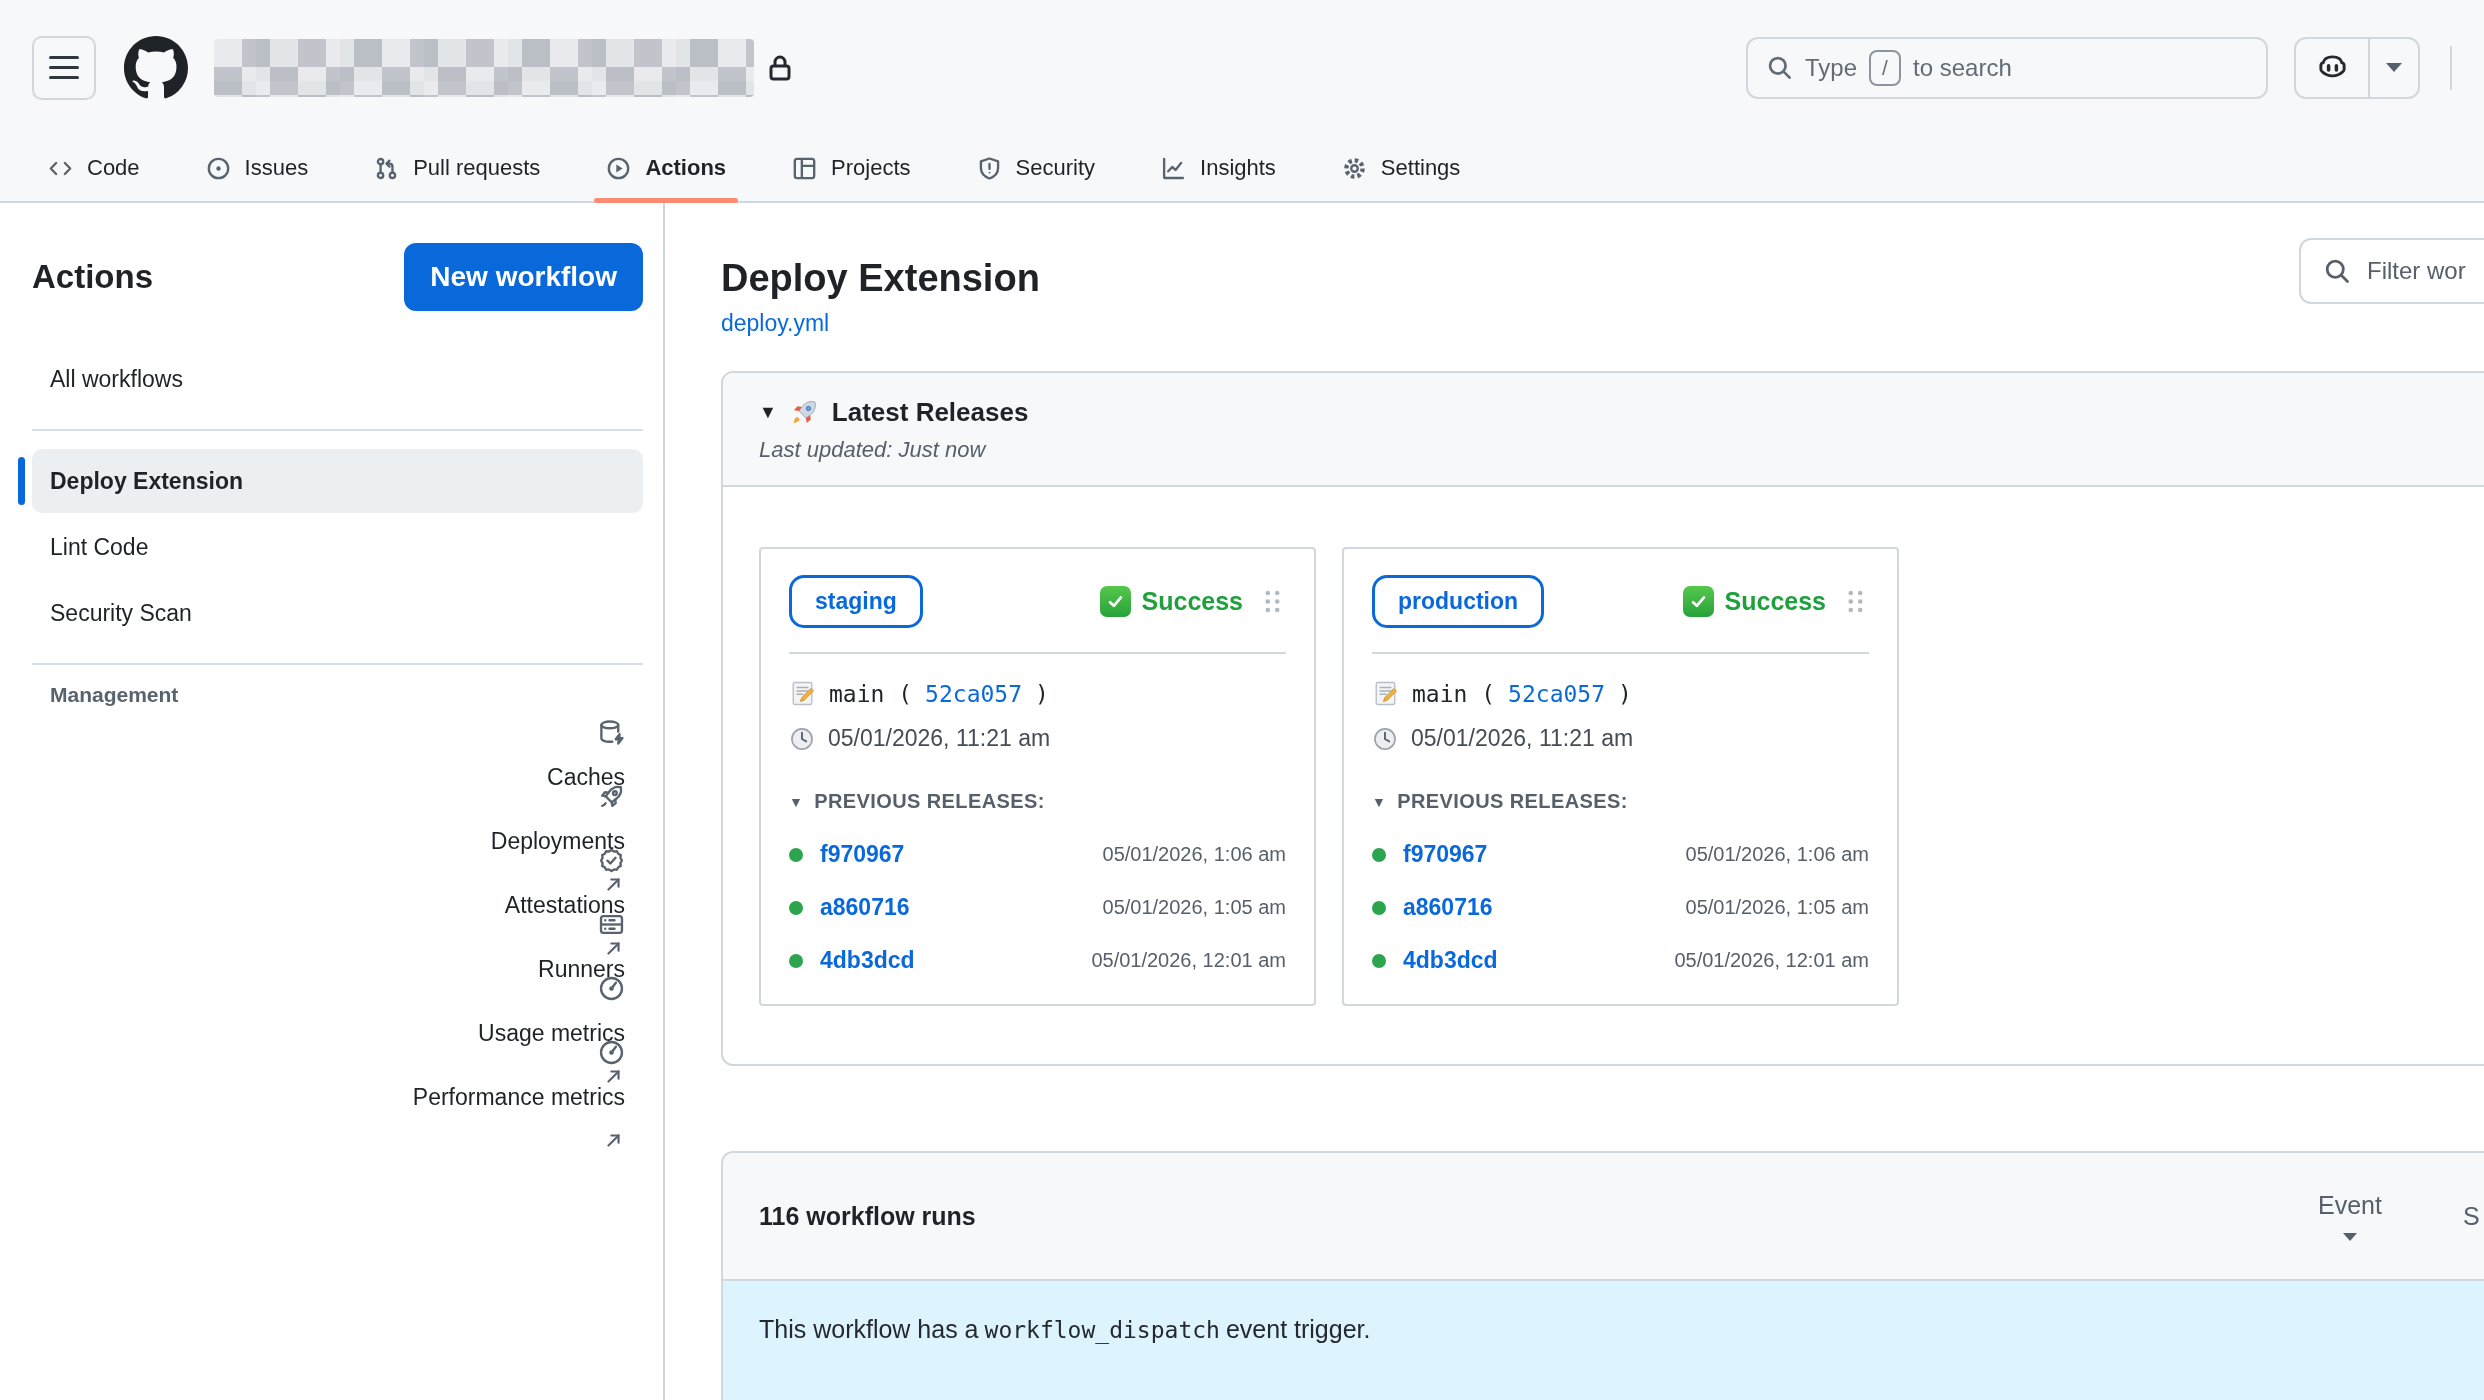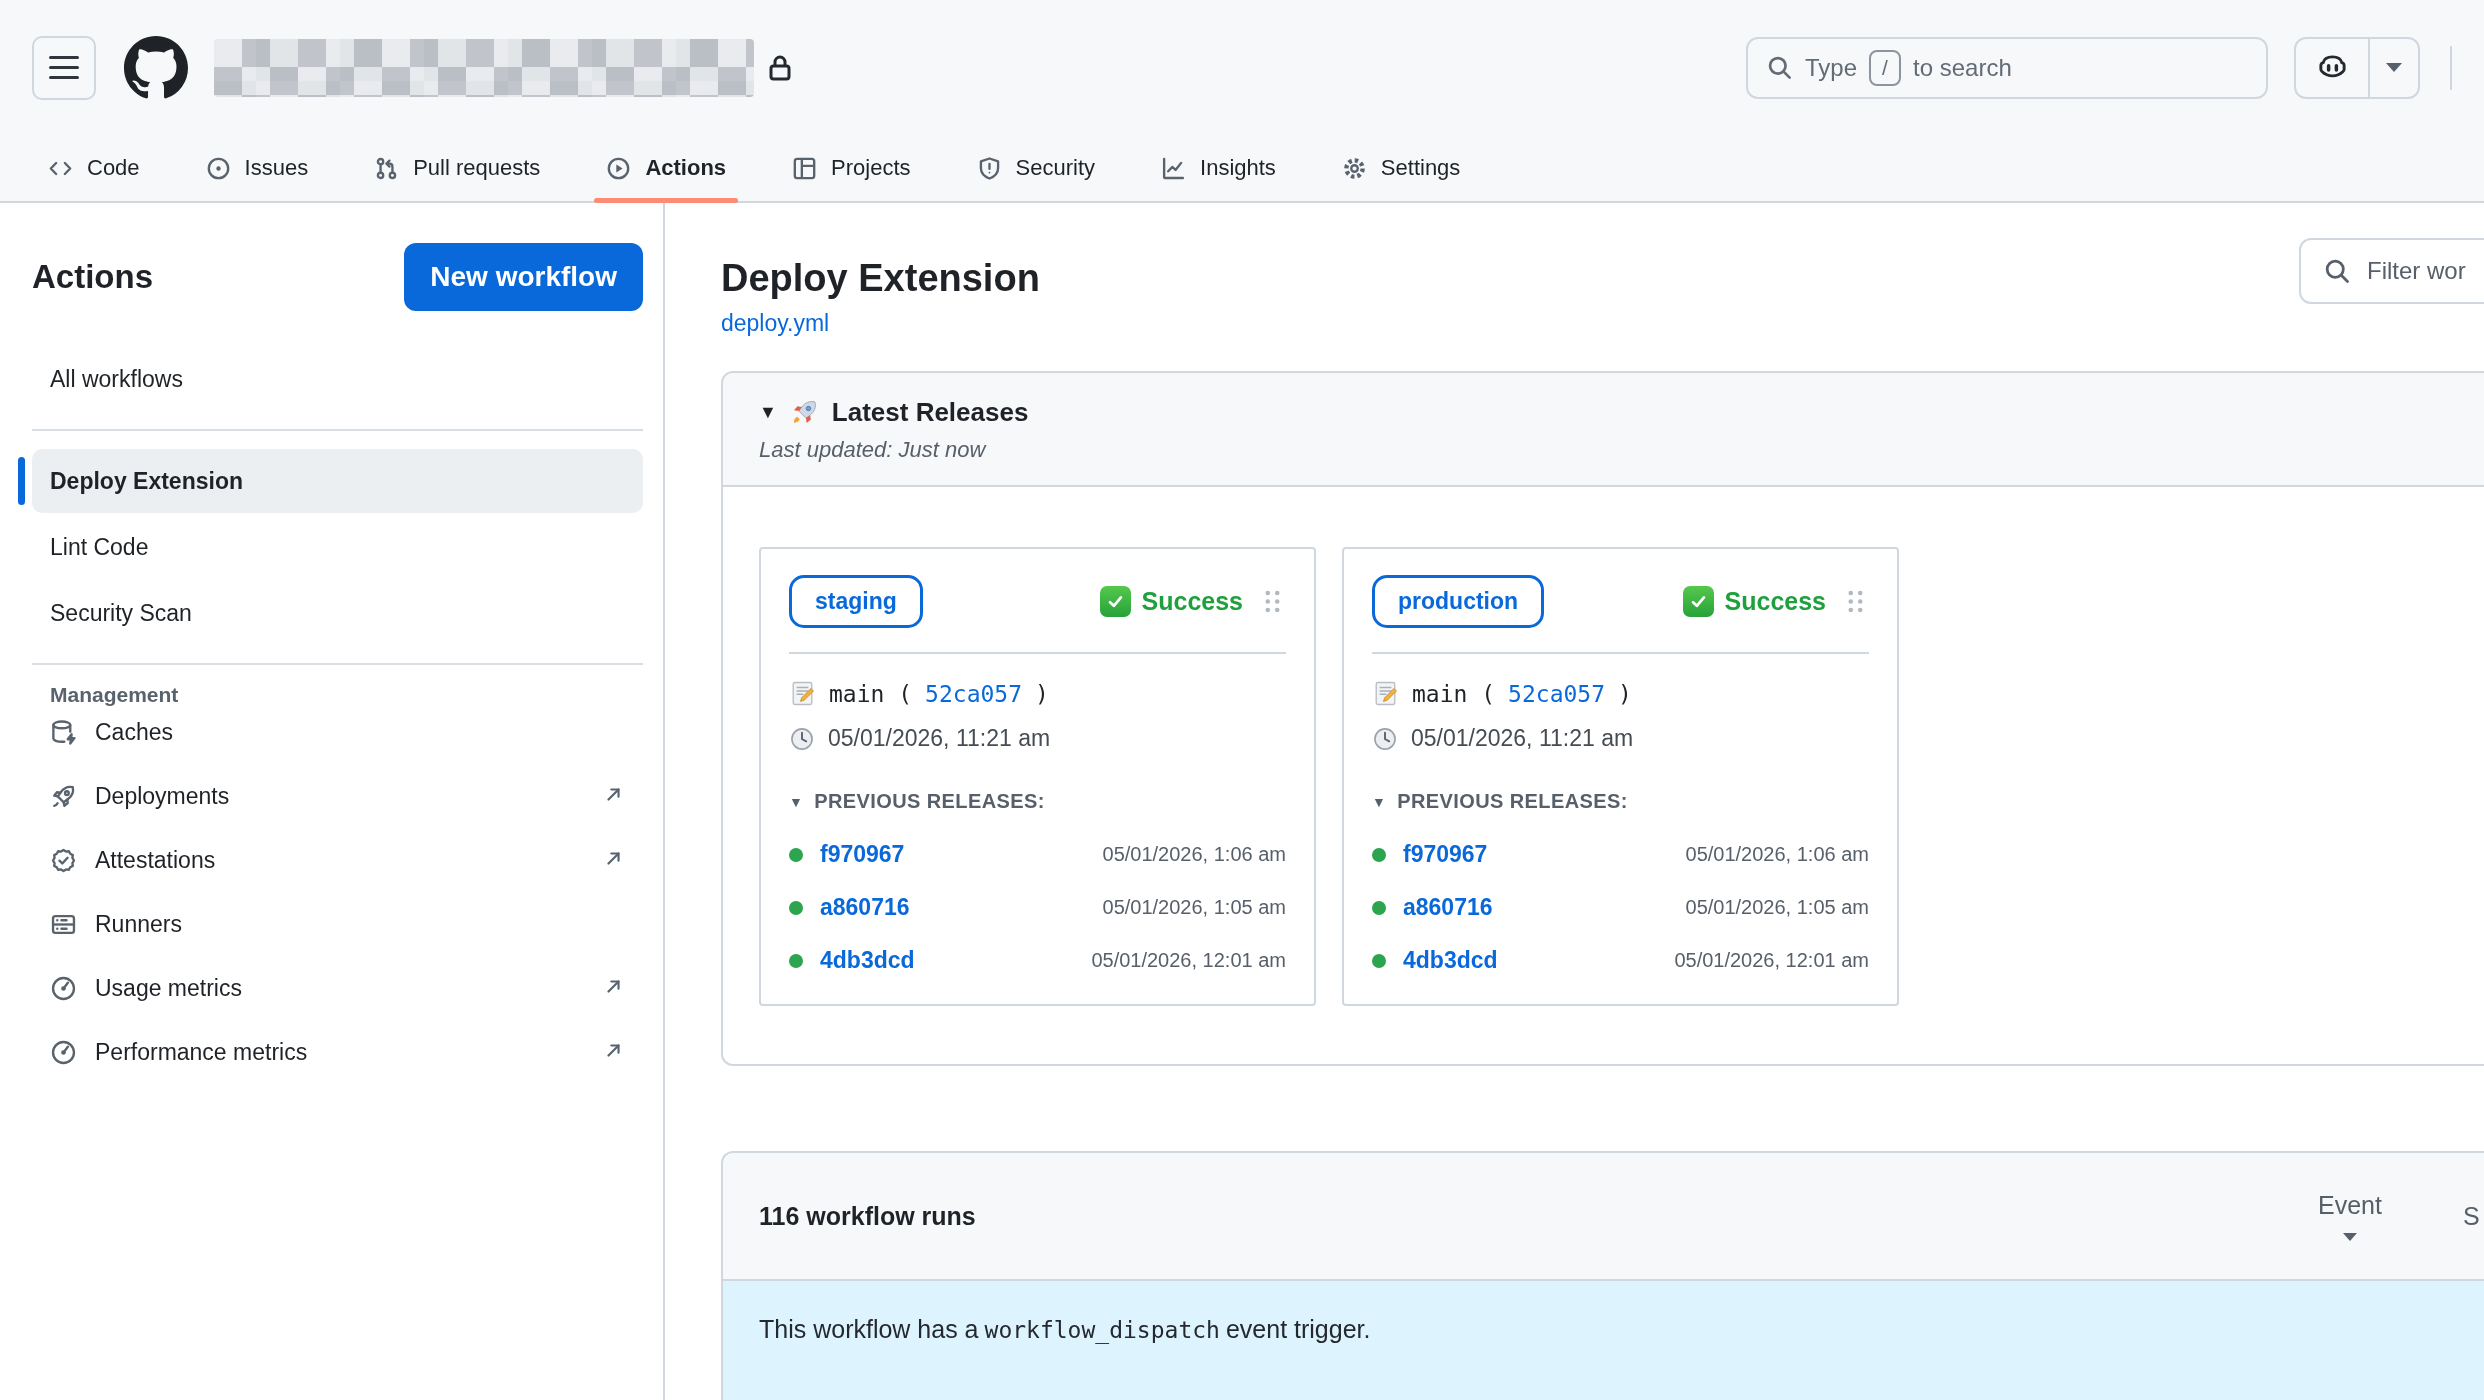--- a/index.html
+++ b/index.html
@@ -84,22 +84,22 @@
     font-size:23px; color:#1f2328; position:relative; cursor:pointer; margin:2px 0;
   }
   .side-item.selected { background:rgba(208,215,222,.4); font-weight:700; }
   .side-item.selected::before {
     content:""; position:absolute; left:-14px; top:8px; width:7px; height:48px;
     border-radius:4px; background:#0969da;
   }
   .side-divider { border:none; border-top:2px solid #d8dee4; margin:18px 0; }
   .mgmt-label { font-size:21px; font-weight:700; color:#59636e; margin:6px 0 12px 18px; }
   .mgmt-item {
-    height:64px; display:flex; align-items:flex-start; gap:18px; padding:0 18px;
-    font-size:23px; color:#1f2328; border-radius:10px; cursor:pointer;
+    height:64px; display:flex; align-items:flex-end; gap:18px; padding:0 18px;
+    font-size:23px; color:#1f2328; border-radius:10px; cursor:pointer;flex-direction:column;
   }
   .mgmt-item .lead-ic { color:#59636e; flex:none; }
   .ext-arrow { margin-left:auto; color:#59636e; flex:none; }
 
   
   .main { position:absolute; left:665px; top:203px; right:auto; bottom:0; width:1819px; padding:52px 0 0 56px; }
   .page-title { font-size:38px; font-weight:600; margin:0; line-height:46px; }
   .file-link { display:inline-block; margin-top:9px; color:#0969da; font-size:23px; text-decoration:none; cursor:pointer; }
   .filter-box {
     position:absolute; top:35px; left:1634px; width:440px; height:66px;

